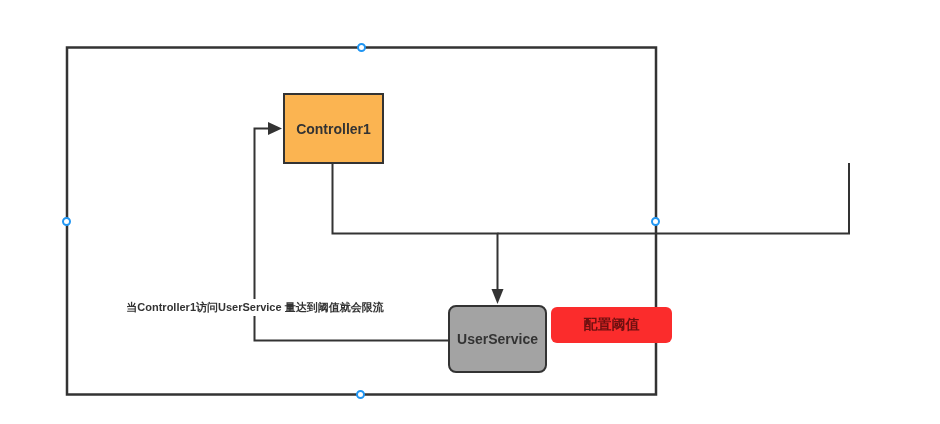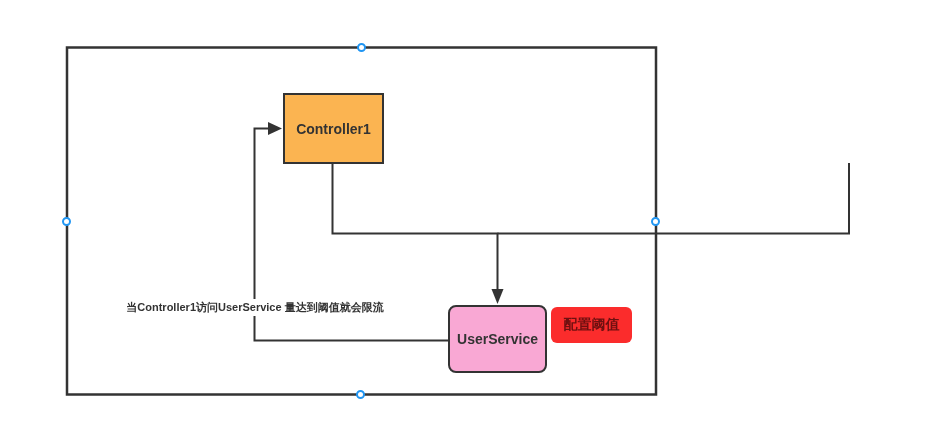--- a/index.html
+++ b/index.html
@@ -14,28 +14,28 @@
   .node{
     position:absolute;
     display:flex;align-items:center;justify-content:center;
     box-sizing:border-box;
     font-weight:bold;font-size:14px;color:#333;
     cursor:default;
   }
   .box{border:2.5px solid #333;}
   #controller1{left:283px;top:93px;width:101px;height:71px;background:#FBB451;z-index:3;}
   #controller2{left:798px;top:93px;width:102px;height:70px;background:#FBB451;z-index:3;}
-  #userservice{left:448px;top:305px;width:99px;height:68px;background:#f9a8d4;border-radius:8px;z-index:3;}
+  #userservice{left:448px;top:305px;width:99px;height:68px;background:#a3a3a3;border-radius:8px;z-index:3;}
   #flow-badge{
     left:383px;top:104px;width:63px;height:63px;
     background:#FC6262;border-radius:50%;
     color:#ffffff;z-index:2;
   }
   #threshold-badge{
-    left:551px;top:307px;width:81px;height:36px;
+    left:551px;top:307px;width:121px;height:36px;
     background:#FB2C2C;border-radius:6px;
     color:#6E1010;z-index:2;
   }
   #annotation{
     position:absolute;left:88px;top:299px;width:334px;
     background:#ffffff;
     text-align:center;
     font-weight:bold;font-size:11px;line-height:17px;color:#333;
     z-index:4;
   }

